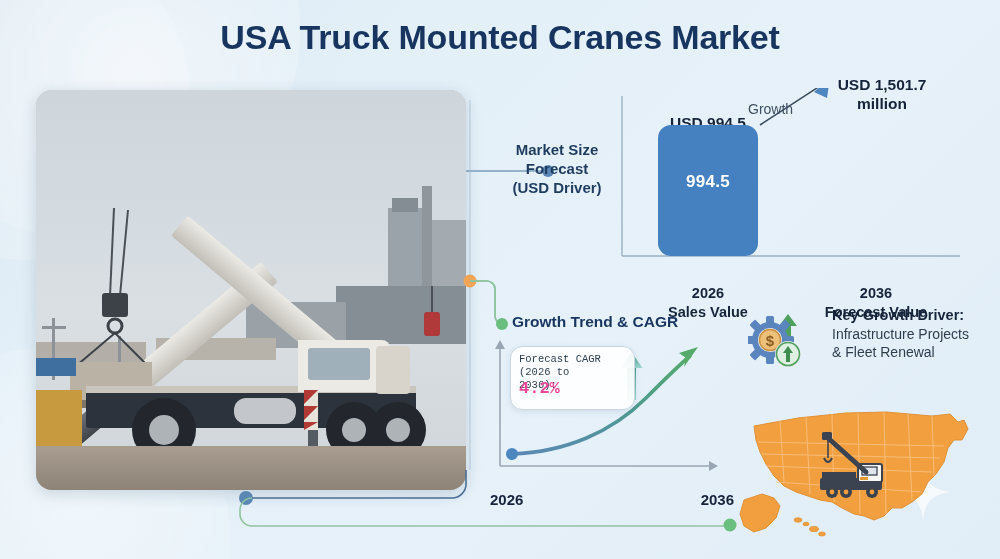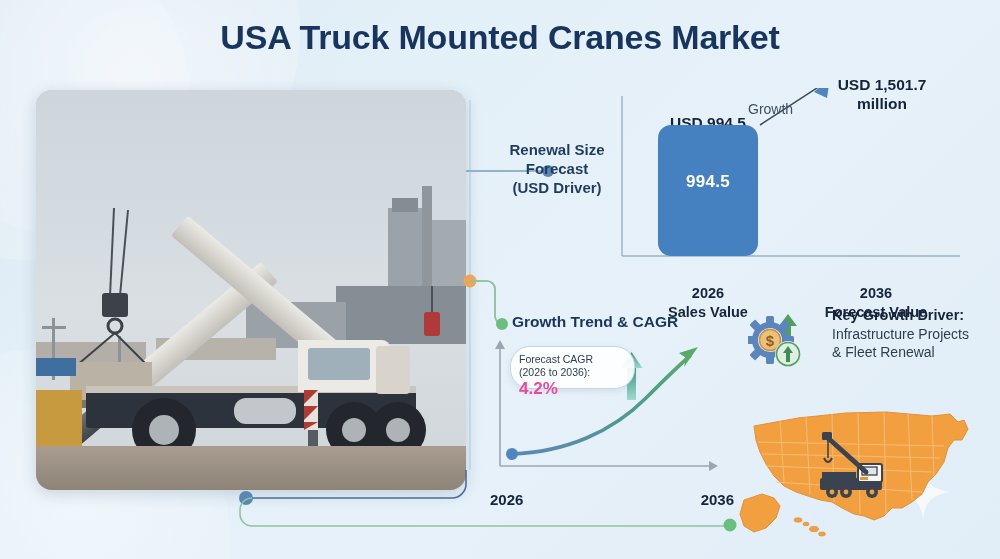--- a/index.html
+++ b/index.html
@@ -89,24 +89,25 @@
   .cb1{ left:18px; width:164px; }
   .cb2{ left:186px; width:164px; }
   .growth-lbl{
     position:absolute; left:140px; top:13px;
     font-size:14px; color:#3f5060; font-weight:normal;
   }
 
   
   .trend{ position:absolute; left:486px; top:336px; width:240px; height:150px; }
   .cagr-box{
-    position:absolute; left:24px; top:10px; width:125px; height:43px;
+    position:absolute; left:24px; top:10px; width:125px; height:64px;
     background:rgba(255,255,255,.92);
-    border:1px solid #c6d6e2; border-radius:20px;
+    border:1px solid #c6d6e2; border-radius:12px;
     box-shadow:0 2px 6px rgba(40,70,100,.10);
+    font-family:Liberation Mono, monospace;
   }
   .cagr-t1{ position:absolute; left:8px; top:6px; width:92px; font-size:10.5px; color:#2c3e50; line-height:1.25; }
   .cagr-val{ position:absolute; left:8px; top:32px; width:92px; font-size:17px; font-weight:bold; color:#ec4899; }
   .tr-x1{ position:absolute; left:4px; bottom:-22px; font-size:15px; font-weight:bold; color:#16243a; }
   .tr-x2{ position:absolute; right:-8px; bottom:-22px; font-size:15px; font-weight:bold; color:#16243a; }
 
   
   .kgd{ position:absolute; left:748px; top:304px; width:240px; }
   .kgd-icon{ position:absolute; left:0; top:4px; width:66px; height:62px; }
   .kgd-txt{ position:absolute; left:84px; top:2px; width:170px; }
@@ -234,21 +235,21 @@
     <circle cx="502" cy="324" r="6" fill="#6bbf7e"></circle>
 
     <path d="M246 498 H452 a14 14 0 0 0 14 -14 V470" stroke="#4a6f93" stroke-width="1.6" fill="none"></path>
     <circle cx="246" cy="498" r="7" fill="#5b87b5"></circle>
 
     <path d="M252 498 a12 12 0 0 0 -12 12 V514 a12 12 0 0 0 12 12 H726" stroke="#8fc49f" stroke-width="1.6" fill="none"></path>
     <circle cx="730" cy="525" r="6.5" fill="#6bbf7e"></circle>
   </svg>
 
   <div class="lbl-market">
-    <div>Renewal Size</div>
+    <div>Market Size</div>
     <div>Forecast</div>
     <div>(USD Driver)</div>
   </div>
 
   <div class="barchart">
     <svg class="bc-axis" viewBox="0 0 360 200">
       <line x1="14" y1="8" x2="14" y2="168" stroke="#9bb0c2" stroke-width="1.4"></line>
       <line x1="14" y1="168" x2="352" y2="168" stroke="#9bb0c2" stroke-width="1.4"></line>
 
       <line x1="152" y1="37" x2="212" y2="-2" stroke="#3a4a5c" stroke-width="1.5"></line>

